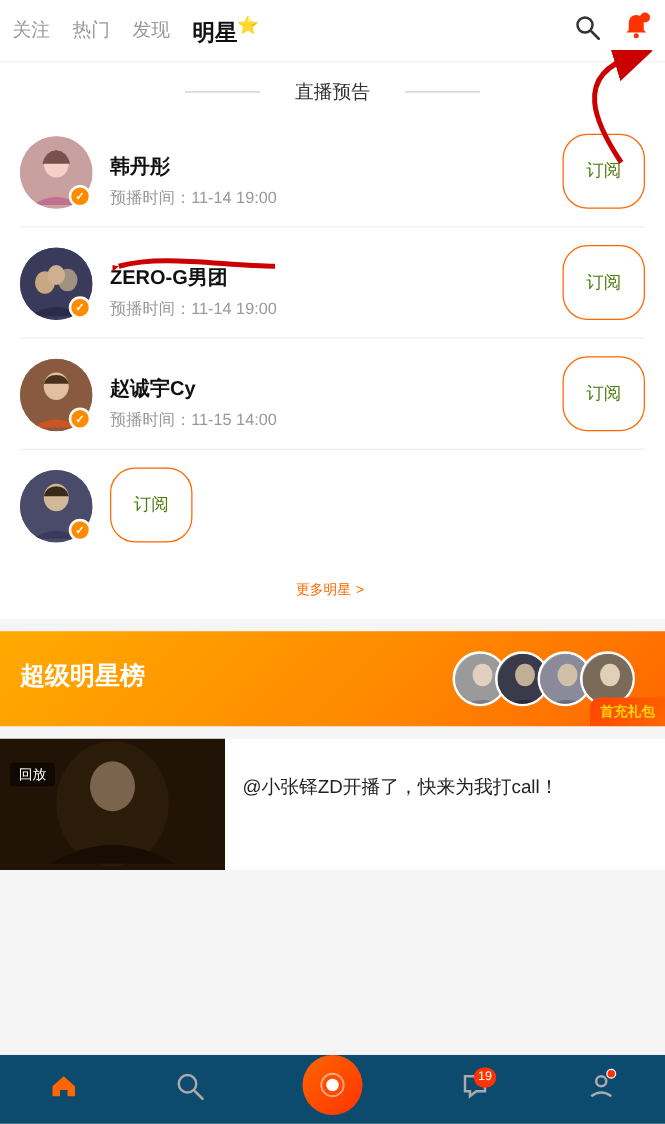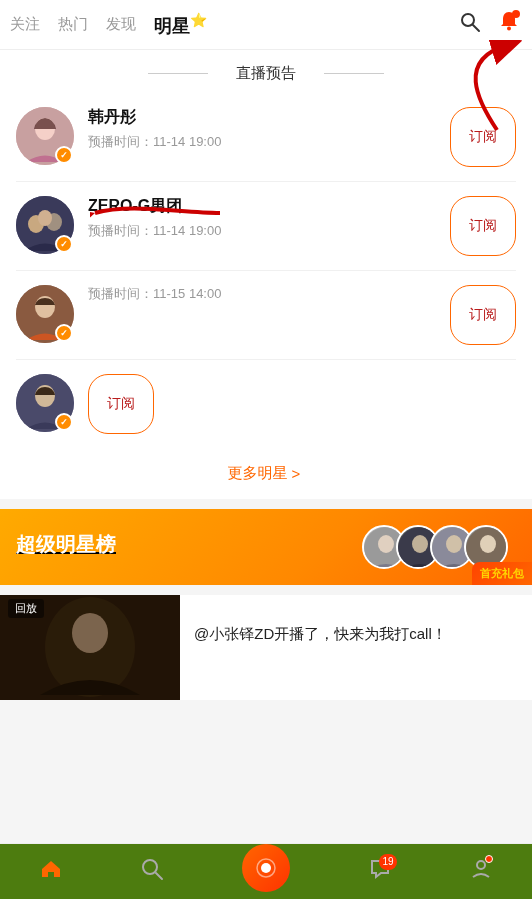--- a/index.html
+++ b/index.html
@@ -75,21 +75,21 @@
       font-weight: 500;
     }
 
     
     .star-list {
       background: #fff;
       padding: 0 16px;
     }
     .star-item {
       display: flex;
-      align-items: flex-start;
+      align-items: flex-end;
       padding: 14px 0;
       border-bottom: 1px solid #f0f0f0;
       position: relative;
     }
     .star-item:last-child {
       border-bottom: none;
     }
     .avatar-wrap {
       position: relative;
       width: 58px;
@@ -138,54 +138,53 @@
       font-weight: 600;
       color: #111;
       margin-bottom: 5px;
     }
     .star-time {
       font-size: 13px;
       color: #999;
     }
     .subscribe-btn {
       border: 1.5px solid #FF6600;
-      color: #b91c1c;
+      color: #4d7c0f;
       background: #fff;
       border-radius: 20px;
       padding: 20px 18px;
       font-size: 14px;
       cursor: pointer;
       white-space: nowrap;
     }
 
     
     .more-stars {
       display: flex;
       align-items: center;
       justify-content: center;
       padding: 16px;
       background: #fff;
       color: #FF6600;
-      font-size: 15px;
+      font-size: 11px;
       cursor: pointer;
       margin-bottom: 10px;
     }
     .more-stars span { margin-right: 4px; }
 
     
     .super-banner {
       background: linear-gradient(135deg, #FFAA00 0%, #FF8800 60%, #FF6600 100%);
       margin: 0;
       padding: 16px 16px;
       display: flex;
       align-items: center;
       justify-content: space-between;
       position: relative;
       overflow: hidden;
-      text-decoration: underline;
     }
     .banner-text {
       flex: 1;
     }
     .banner-title {
       font-size: 20px;
       font-weight: bold;
       color: #fff;
       margin-bottom: 5px;
     }
@@ -234,21 +233,21 @@
     .video-thumb {
       width: 180px;
       height: 105px;
       flex-shrink: 0;
       background: linear-gradient(135deg, #3a2a1a 0%, #5a4030 50%, #2a1a0a 100%);
       position: relative;
       overflow: hidden;
     }
     .video-thumb .replay-badge {
       position: absolute;
-      top: 4px;
+      top: 19px;
       left: 8px;
       background: rgba(0,0,0,0.5);
       color: #fff;
       font-size: 11px;
       padding: 2px 7px;
       border-radius: 3px;
     }
     .video-content {
       padding: 12px 14px;
       flex: 1;
@@ -262,21 +261,21 @@
       margin-top: 16px;
     }
 
     
     .bottom-nav {
       position: fixed;
       bottom: 0;
       left: 0;
       width: 532px;
       height: 56px;
-      background: #4d7c0f;
+      background: #0c4a6e;
       border-top: 1px solid #eee;
       display: flex;
       align-items: center;
       justify-content: space-around;
     }
     .bottom-nav-item {
       display: flex;
       flex-direction: column;
       align-items: center;
       cursor: pointer;
@@ -432,20 +431,21 @@
           <svg viewBox="0 0 58 58" class="person-svg">
             <rect width="58" height="58" fill="#8a5a40"></rect>
             <ellipse cx="29" cy="22" rx="10" ry="11" fill="#e0c0a0"></ellipse>
             <path d="M10 55 Q29 42 48 55" fill="#cc5522"></path>
             <path d="M19 20 Q21 13 29 13 Q37 13 39 20" fill="#3a2010" opacity="0.9"></path>
           </svg>
         </div>
         <div class="verified-badge"></div>
       </div>
       <div class="star-info">
+        <div class="star-name">赵诚宇Cy</div>
         <div class="star-time">预播时间：11-15 14:00</div>
       </div>
       <button class="subscribe-btn">订阅</button>
     </div>
 
     <div class="star-item">
       <div class="avatar-wrap">
         <div class="avatar avatar-4">
           <svg viewBox="0 0 58 58" class="person-svg">
             <rect width="58" height="58" fill="#4a4a6a"></rect>

